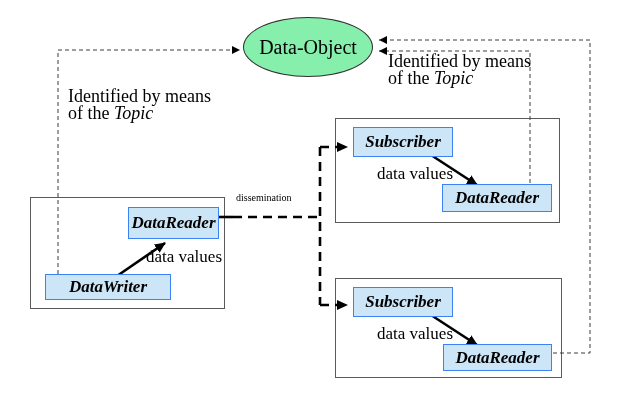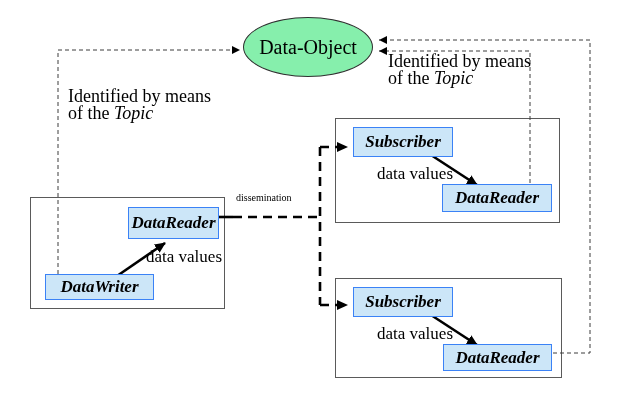--- a/index.html
+++ b/index.html
@@ -97,21 +97,21 @@
       <path d="M431,315 L477,345" marker-end="url(#arrBig)"></path>
     </g>
   </svg>
 
   <div class="ellipse">
     <span>Data-Object</span>
   </div>
 
   <div class="node" style="left:128px;top:207px;width:91px;height:32px;">DataReader</div>
 
-  <div class="node" style="left:45px;top:274px;width:109px;height:26px;">DataWriter</div>
+  <div class="node" style="left:45px;top:274px;width:126px;height:26px;">DataWriter</div>
 
   <div class="node" style="left:353px;top:127px;width:100px;height:30px;">Subscriber</div>
 
   <div class="node" style="left:442px;top:184px;width:110px;height:28px;">DataReader</div>
 
   <div class="node" style="left:353px;top:287px;width:100px;height:30px;">Subscriber</div>
 
   <div class="node" style="left:443px;top:344px;width:109px;height:27px;">DataReader</div>
 
   <div class="small-label dissemination" style="left:236px;top:192px;width:84px;">dissemination</div>

